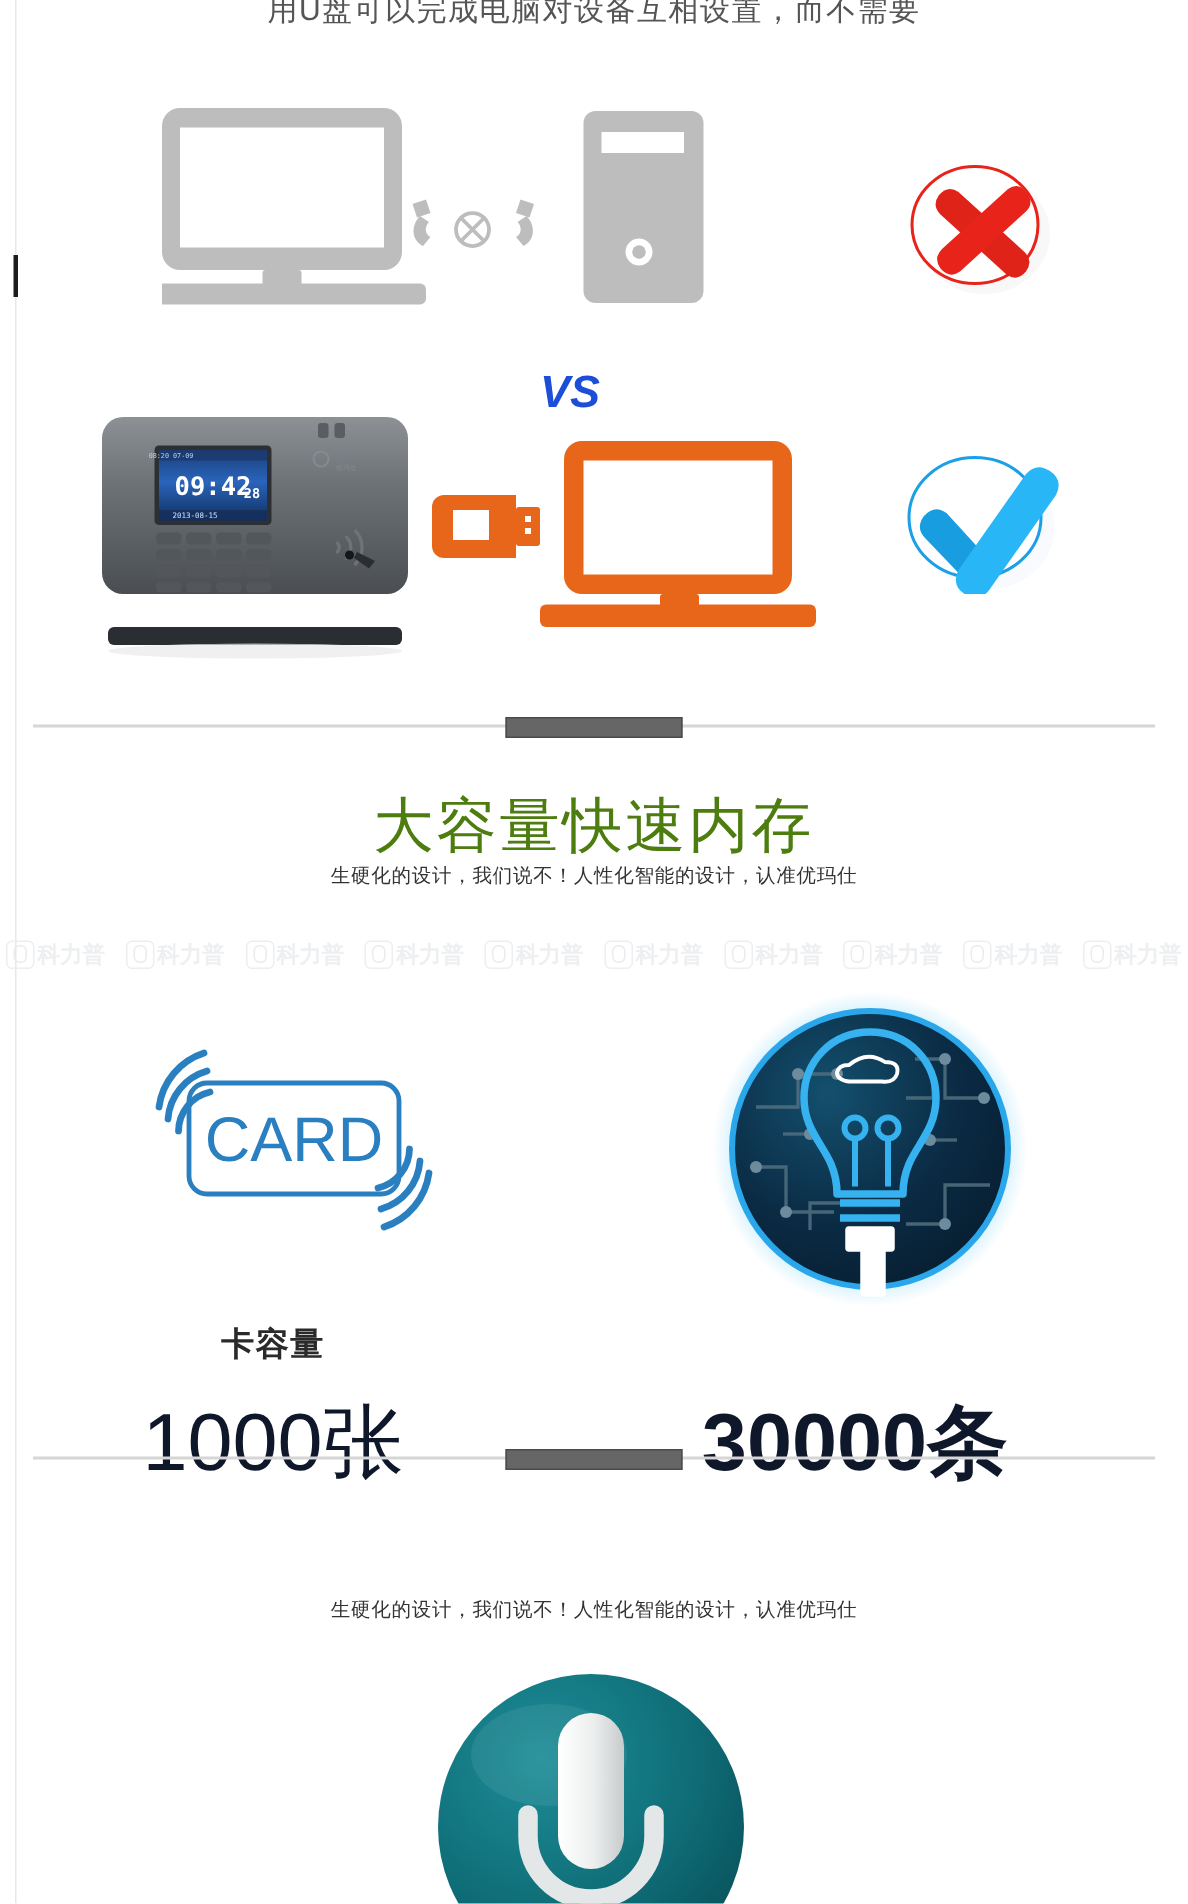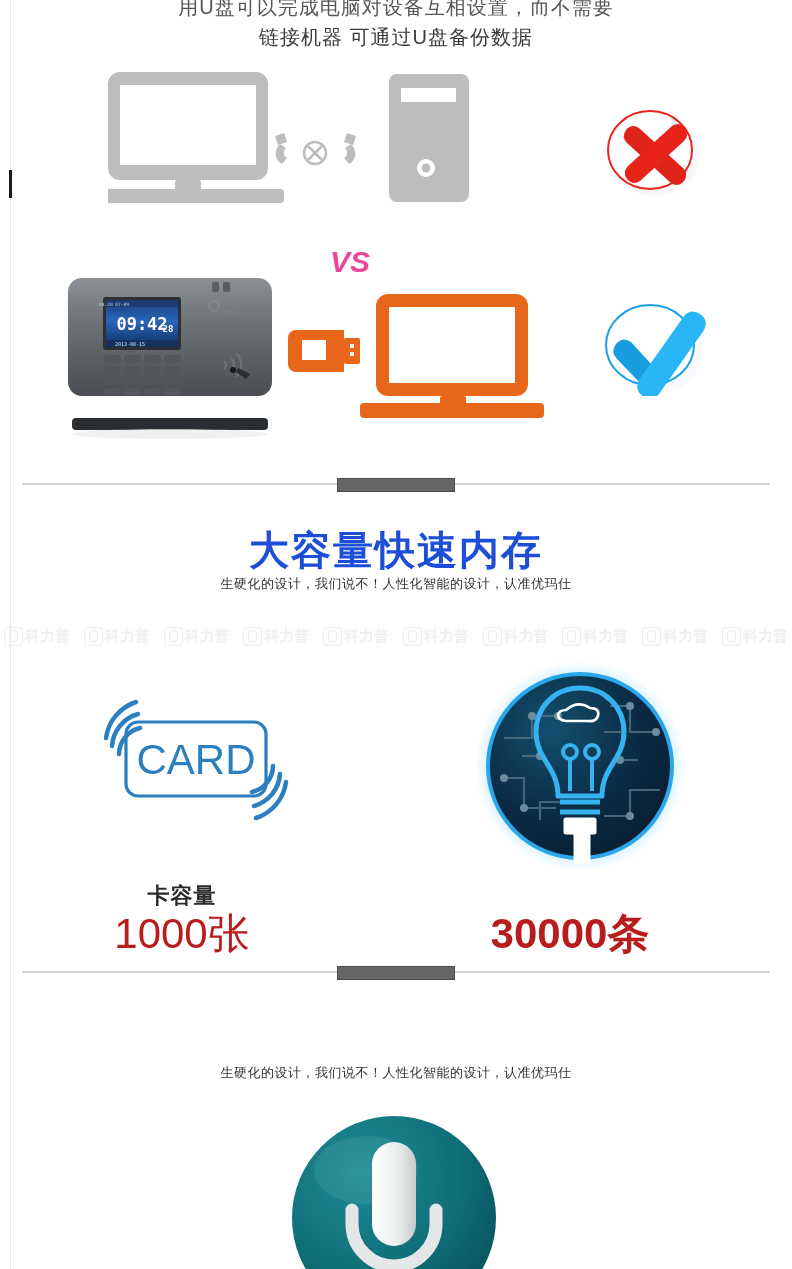--- a/index.html
+++ b/index.html
@@ -19,41 +19,41 @@
   
   .gray-scene{position:absolute;left:108px;top:72px;width:400px;height:155px;}
   .g{fill:#bdbdbd;}
 
   
   .badge{position:absolute;}
   .badge-x{left:596px;top:104px;width:116px;height:96px;}
   .badge-v{left:594px;top:298px;width:122px;height:98px;}
 
   
-  .vs{position:absolute;left:300px;top:245px;width:100px;text-align:center;
-      font-size:30px;font-weight:bold;color:#ec4899;font-style:italic;letter-spacing:0px;}
+  .vs{position:absolute;left:300px;top:245px;width:100px;text-align:right;
+      font-size:30px;font-weight:bold;color:#1d4ed8;font-style:italic;letter-spacing:0px;}
 
   
   .device{position:absolute;left:62px;top:272px;width:216px;height:168px;}
 
   
   .orange-scene{position:absolute;left:288px;top:286px;width:272px;height:140px;}
   .o{fill:#e8661a;}
 
   
   .divider{position:absolute;left:22px;width:748px;height:12px;}
   .divider .line{position:absolute;left:0;top:5px;width:748px;height:2px;background:#d6d6d6;}
   .divider .knob{position:absolute;left:50%;transform:translateX(-50%);top:0;
                  width:116px;height:12px;background:#666;border:1px solid #4a4a4a;}
   .divider.d1{top:478px;}
   .divider.d2{top:966px;}
 
   
   .sec-title{position:absolute;left:0;width:792px;text-align:center;
-             font-weight:bold;font-size:40px;letter-spacing:2px;color:#1d4ed8;}
+             font-weight:normal;font-size:40px;letter-spacing:2px;color:#4d7c0f;}
   .sec-sub{position:absolute;left:0;width:792px;text-align:center;
            font-size:13px;color:#333;letter-spacing:0.5px;}
   .t1{top:523px;}
   .s1{top:575px;}
   .t2{top:1010px;}
   .s2{top:1064px;}
 
   
   .wm-strip{position:absolute;left:0;top:618px;width:792px;height:36px;
             display:flex;align-items:center;justify-content:space-between;
@@ -64,40 +64,39 @@
   .wm-logo:after{content:"";position:absolute;left:4px;top:2.5px;width:7px;height:10px;
            border:1.5px solid #e9ebee;border-radius:4px 4px 4px 4px;}
   .wm-text{font-size:15px;font-weight:bold;color:#edeff1;letter-spacing:0px;
            font-family:"DejaVu Sans",sans-serif;}
 
   
   .cap-card{position:absolute;left:88px;top:692px;width:216px;height:136px;}
   .cap-bulb{position:absolute;left:474px;top:660px;width:212px;height:212px;}
 
   .cap-label{position:absolute;text-align:center;font-size:22px;color:#2a2a2a;letter-spacing:1px;font-weight:bold;}
-  .cap-value{position:absolute;text-align:center;font-size:42px;color:#b91c1c;letter-spacing:0px;}
+  .cap-value{position:absolute;text-align:center;font-size:54px;color:#0f172a;letter-spacing:0px;margin-top:20px;}
   .cap-label.l1{left:92px;top:881px;width:180px;}
   .cap-value.v1{left:82px;top:906px;width:200px;}
   .cap-label.l2{left:470px;top:881px;width:200px;}
   .cap-value.v2{left:450px;top:906px;width:240px;font-weight:bold;}
 
   
   .mic{position:absolute;left:288px;top:1112px;width:212px;height:212px;}
 </style>
 </head>
 <body>
 
 <div class="page">
 
   <div class="left-rule"></div>
   <div class="left-mark"></div>
 
   <div class="top-copy">
     <div class="ln ln1">用U盘可以完成电脑对设备互相设置，而不需要</div>
-    <div class="ln">链接机器 可通过U盘备份数据</div>
   </div>
 
   <svg class="gray-scene" viewBox="0 0 400 155">
     <g>
       <rect class="g" x="0" y="0" width="160" height="108" rx="12"></rect>
       <rect x="12" y="13" width="136" height="80" fill="#ffffff"></rect>
       <rect class="g" x="-16" y="117" width="192" height="14" rx="4"></rect>
       <rect class="g" x="67" y="108" width="26" height="11" rx="2"></rect>
     </g>
     <g fill="#bdbdbd">

